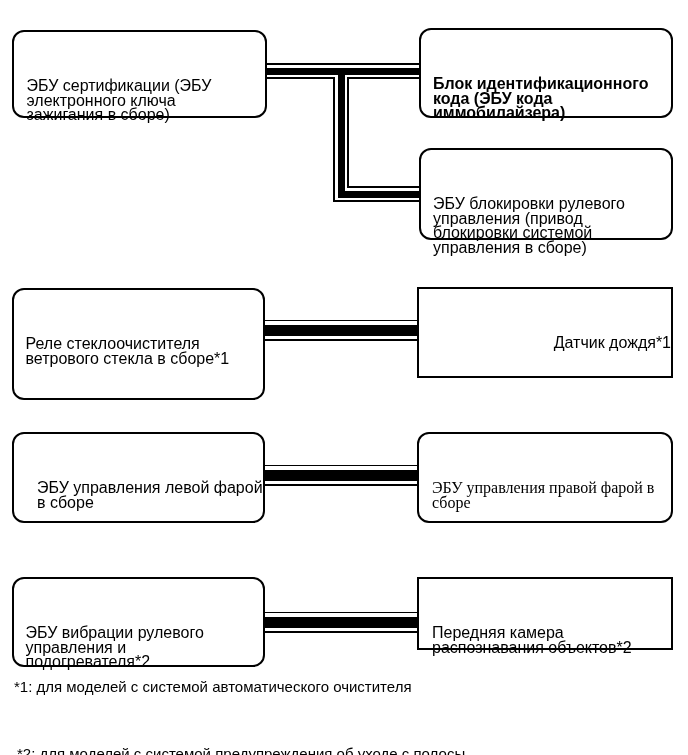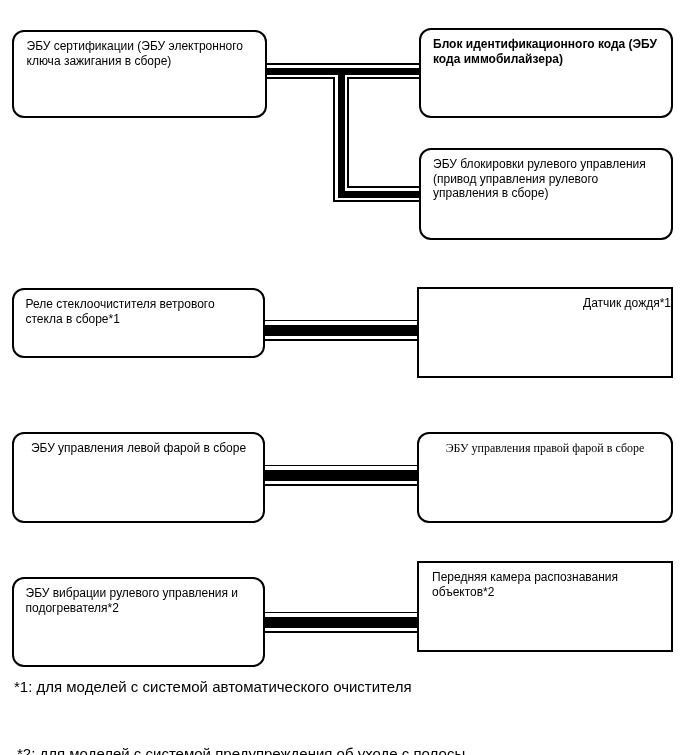--- a/index.html
+++ b/index.html
@@ -32,33 +32,34 @@
     justify-content: center;
     align-items: flex-start;
     padding-top: 7px;
   }
   .node.rounded { border-radius: 12px; }
   .node.square  { border-radius: 0; }
   .lbl {
     display: inline-block;
     max-width: 226px;
     text-align: left;
-    font-size: 12px;
+    font-size: 16px;
     line-height: 14.5px;
+    margin-top: 40px;
   }
   
   .b1 { left: 12px;  top: 30px;  width: 255px; height: 88px; }
   .b2 { left: 419px; top: 28px;  width: 254px; height: 90px; font-weight: bold; }
   .b3 { left: 419px; top: 148px; width: 254px; height: 92px; }
-  .b4 { left: 12px;  top: 288px; width: 253px; height: 70px; }
+  .b4 { left: 12px;  top: 288px; width: 253px; height: 112px; }
   .b5 { left: 417px; top: 287px; width: 256px; height: 91px; justify-content: flex-end; }
-  .b6 { left: 12px;  top: 432px; width: 253px; height: 91px; }
+  .b6 { left: 12px;  top: 432px; width: 253px; height: 91px; justify-content: flex-end; }
   .b7 { left: 417px; top: 432px; width: 256px; height: 91px; font-family: Liberation Serif, serif; }
   .b8 { left: 12px;  top: 577px; width: 253px; height: 90px; }
-  .b9 { left: 417px; top: 561px; width: 256px; height: 91px; }
+  .b9 { left: 417px; top: 577px; width: 256px; height: 73px; }
   .footnote {
     position: absolute;
     font-size: 15px;
     line-height: 14px;
     z-index: 1;
     white-space: nowrap;
   }
   .fn1 { left: 14px; top: 680px; }
   .fn2 { left: 17px; top: 711px; margin-top: 36px; }
 </style>
@@ -93,21 +94,21 @@
 
   <div class="node rounded b1">
     <span class="lbl">ЭБУ сертификации (ЭБУ электронного ключа зажигания в сборе)</span>
   </div>
 
   <div class="node rounded b2">
     <span class="lbl">Блок идентификационного кода (ЭБУ кода иммобилайзера)</span>
   </div>
 
   <div class="node rounded b3">
-    <span class="lbl">ЭБУ блокировки рулевого управления (привод управления рулевого управления в сборе)</span>
+    <span class="lbl">ЭБУ блокировки рулевого управления (привод блокировки системой управления в сборе)</span>
   </div>
 
   <div class="node rounded b4">
     <span class="lbl">Реле стеклоочистителя ветрового стекла в сборе*1</span>
   </div>
 
   <div class="node square b5">
     <span class="lbl">Датчик дождя*1</span>
   </div>
 

